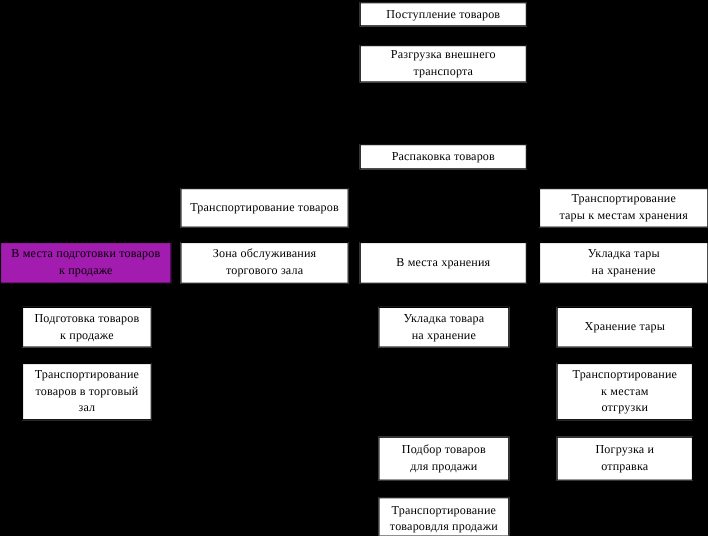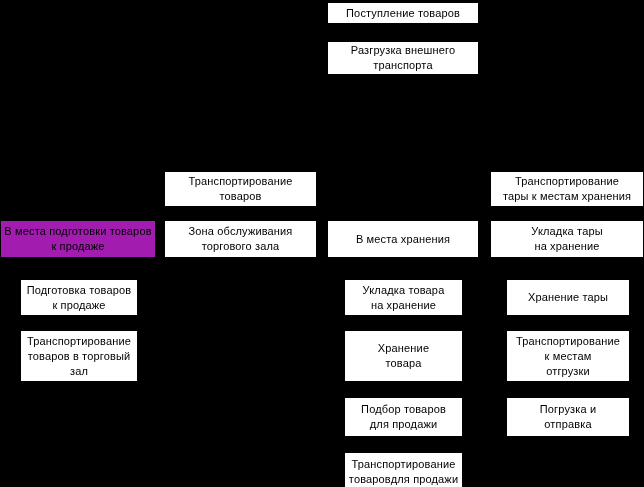--- a/index.html
+++ b/index.html
@@ -6,21 +6,21 @@
     margin: 0;
     padding: 0;
     background: #000000;
   }
   #canvas {
     position: relative;
     width: 644px;
     height: 487px;
     background: #000000;
     overflow: hidden;
-    font-family: Liberation Sans, sans-serif;
+    font-family: Liberation Serif, serif;
   }
   .node {
     position: absolute;
     background: #ffffff;
     color: #000000;
     border: 1px solid #000000;
     box-sizing: border-box;
     display: flex;
     align-items: center;
     justify-content: center;
@@ -32,40 +32,39 @@
     white-space: pre-line;
   }
 </style>
 </head>
 <body>
 
 <div id="canvas" style="background: rgb(0, 0, 0);">
     <div class="node" style="left: 327px; top: 2px; width: 152px; height: 22px; background: rgb(255, 255, 255); color: rgb(0, 0, 0); border-color: rgb(0, 0, 0);">Поступление товаров</div>
     <div class="node" style="left: 327px; top: 41px; width: 152px; height: 34px; background: rgb(255, 255, 255); color: rgb(0, 0, 0); border-color: rgb(0, 0, 0);">Разгрузка внешнего
 транспорта</div>
+    <div class="node" style="left: 327px; top: 131px; width: 152px; height: 23px; background: rgb(255, 255, 255); color: rgb(0, 0, 0); border-color: rgb(0, 0, 0);">Распаковка товаров</div>
     <div class="node" style="left: 164px; top: 171px; width: 153px; height: 36px; background: rgb(255, 255, 255); color: rgb(0, 0, 0); border-color: rgb(0, 0, 0);">Транспортирование товаров</div>
     <div class="node" style="left: 490px; top: 171px; width: 154px; height: 36px; background: rgb(255, 255, 255); color: rgb(0, 0, 0); border-color: rgb(0, 0, 0);">Транспортирование
 тары к местам хранения</div>
     <div class="node" style="left: 0px; top: 220px; width: 156px; height: 38px; background: #a21caf; color: rgb(0, 0, 0); border-color: rgb(0, 0, 0);">В места подготовки товаров
 к продаже</div>
     <div class="node" style="left: 327px; top: 220px; width: 152px; height: 38px; background: rgb(255, 255, 255); color: rgb(0, 0, 0); border-color: rgb(0, 0, 0);">В места хранения</div>
     <div class="node" style="left: 164px; top: 220px; width: 153px; height: 38px; background: rgb(255, 255, 255); color: rgb(0, 0, 0); border-color: rgb(0, 0, 0);">Зона обслуживания
 торгового зала</div>
     <div class="node" style="left: 490px; top: 220px; width: 154px; height: 38px; background: rgb(255, 255, 255); color: rgb(0, 0, 0); border-color: rgb(0, 0, 0);">Укладка тары
 на хранение</div>
     <div class="node" style="left: 20px; top: 279px; width: 118px; height: 37px; background: rgb(255, 255, 255); color: rgb(0, 0, 0); border-color: rgb(0, 0, 0);">Подготовка товаров
 к продаже</div>
     <div class="node" style="left: 344px; top: 279px; width: 119px; height: 37px; background: rgb(255, 255, 255); color: rgb(0, 0, 0); border-color: rgb(0, 0, 0);">Укладка товара
 на хранение</div>
     <div class="node" style="left: 506px; top: 279px; width: 124px; height: 37px; background: rgb(255, 255, 255); color: rgb(0, 0, 0); border-color: rgb(0, 0, 0);">Хранение тары</div>
     <div class="node" style="left: 20px; top: 330px; width: 118px; height: 52px; background: rgb(255, 255, 255); color: rgb(0, 0, 0); border-color: rgb(0, 0, 0);">Транспортирование
 товаров в торговый
 зал</div>
-    <div class="node" style="left: 344px; top: 330px; width: 119px; height: 52px; background: rgb(255, 255, 255); color: rgb(0, 0, 0); border-color: rgb(0, 0, 0);">Хранение
-товара</div>
     <div class="node" style="left: 506px; top: 330px; width: 124px; height: 52px; background: rgb(255, 255, 255); color: rgb(0, 0, 0); border-color: rgb(0, 0, 0);">Транспортирование
 к местам
 отгрузки</div>
     <div class="node" style="left: 344px; top: 397px; width: 119px; height: 40px; background: rgb(255, 255, 255); color: rgb(0, 0, 0); border-color: rgb(0, 0, 0);">Подбор товаров
 для продажи</div>
     <div class="node" style="left: 506px; top: 397px; width: 124px; height: 40px; background: rgb(255, 255, 255); color: rgb(0, 0, 0); border-color: rgb(0, 0, 0);">Погрузка и
 отправка</div>
     <div class="node" style="left: 344px; top: 452px; width: 119px; height: 40px; background: rgb(255, 255, 255); color: rgb(0, 0, 0); border-color: rgb(0, 0, 0);">Транспортирование
 товаровдля продажи</div>
   </div>

